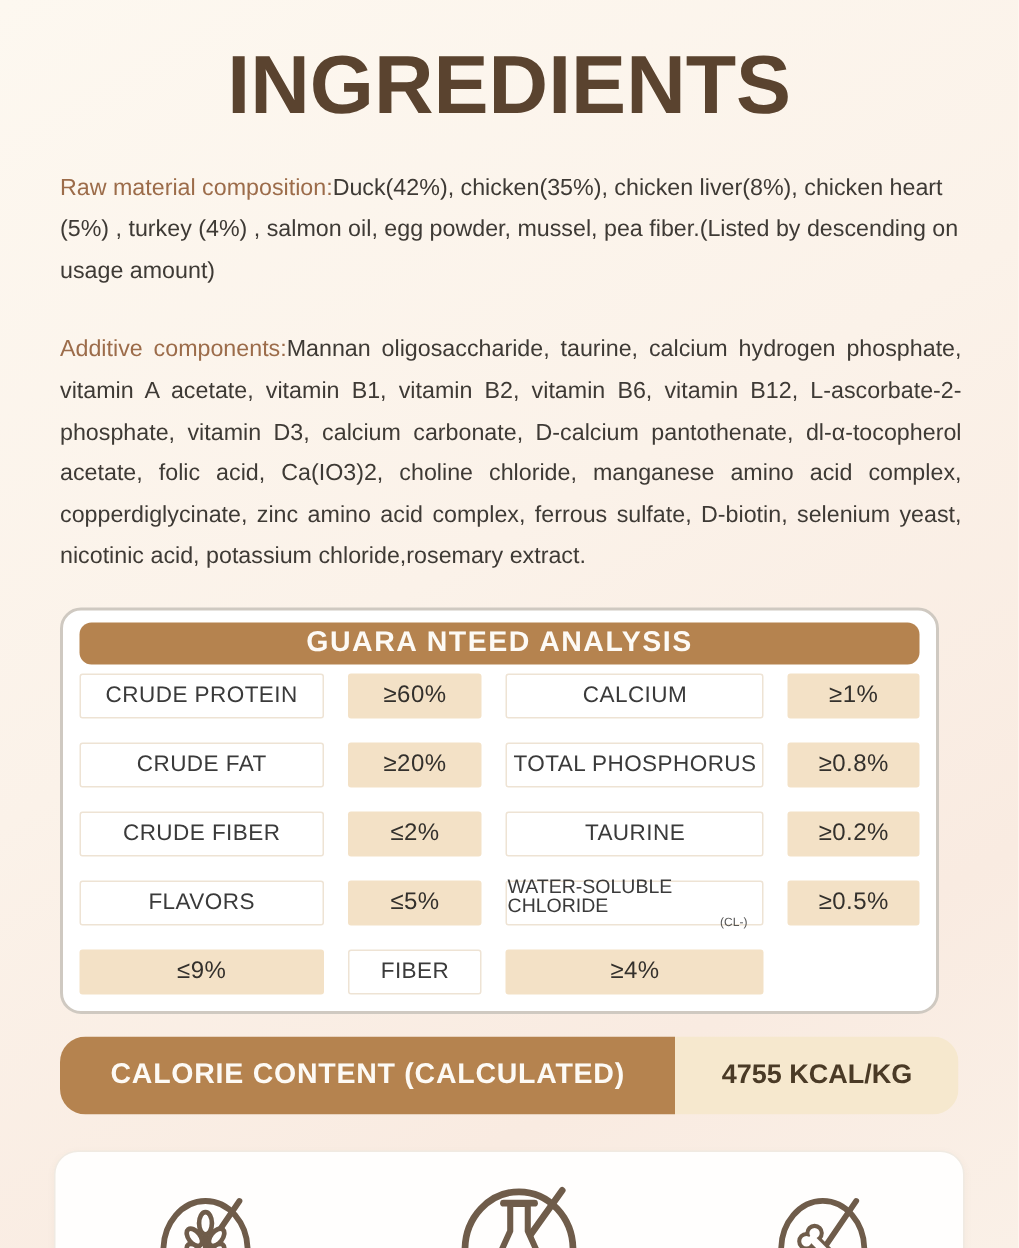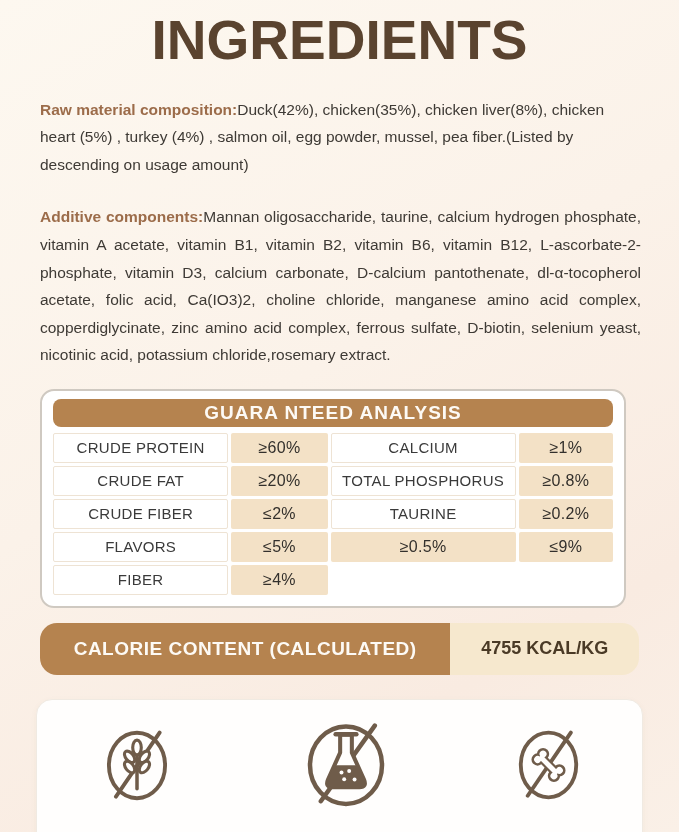--- a/index.html
+++ b/index.html
@@ -11,40 +11,40 @@
     width: 679px;
     height: 832px;
     margin: 0 auto;
     overflow: hidden;
     background: linear-gradient(150deg, #fdf8f0 0%, #fbf2e9 45%, #f9ebe1 78%, #faf0e7 100%);
     color: #403b36;
   }
 
   
   .title {
-    padding-top: 12px;
+    padding-top: 28px;
     text-align: center;
     font-size: 55px;
     line-height: 1.05;
     font-weight: 700;
     letter-spacing: 0px;
     color: #5a432f;
   }
 
   
   .para {
     margin: 0 38px 0 40px;
     font-size: 15.5px;
     line-height: 1.78;
     color: #3e3a35;
   }
   .para.first { margin-top: 26px; }
   .para.second { margin-top: 25px; text-align: justify; }
   .para .lead {
-    font-weight: 700;
+    font-weight: 400;
     color: #9c6c4a;
   }
 
   
   .analysis-card {
     margin: 20px 53px 0 40px;
     background: #ffffff;
     border: 2px solid #cfc9c1;
     border-radius: 14px;
     padding: 8px 11px 11px 11px;
@@ -59,21 +59,21 @@
     letter-spacing: 1px;
     display: flex;
     align-items: center;
     justify-content: center;
   }
   .analysis-grid {
     margin-top: 6px;
     display: grid;
     grid-template-columns: 1.82fr 1fr 1.92fr 0.98fr;
     grid-auto-rows: 30px;
-    gap: 3px;
+    gap: 16px;
   }
   .cell {
     display: flex;
     align-items: center;
     justify-content: center;
     font-size: 15px;
     letter-spacing: 0.3px;
     color: #3a3a3a;
     border-radius: 2px;
   }
@@ -190,20 +190,24 @@
       <div class="cell label">TOTAL PHOSPHORUS</div>
       <div class="cell value">≥0.8%</div>
 
       <div class="cell label">CRUDE FIBER</div>
       <div class="cell value">≤2%</div>
       <div class="cell label">TAURINE</div>
       <div class="cell value">≥0.2%</div>
 
       <div class="cell label">FLAVORS</div>
       <div class="cell value">≤5%</div>
+      <div class="cell label small">
+        <span>WATER-SOLUBLE CHLORIDE</span>
+        <span class="sub">(CL-)</span>
+      </div>
       <div class="cell value">≥0.5%</div>
 
       <div class="cell value">≤9%</div>
       <div class="cell label">FIBER</div>
       <div class="cell value">≥4%</div>
 
     </div>
   </div>
 
   <div class="calorie-bar">

